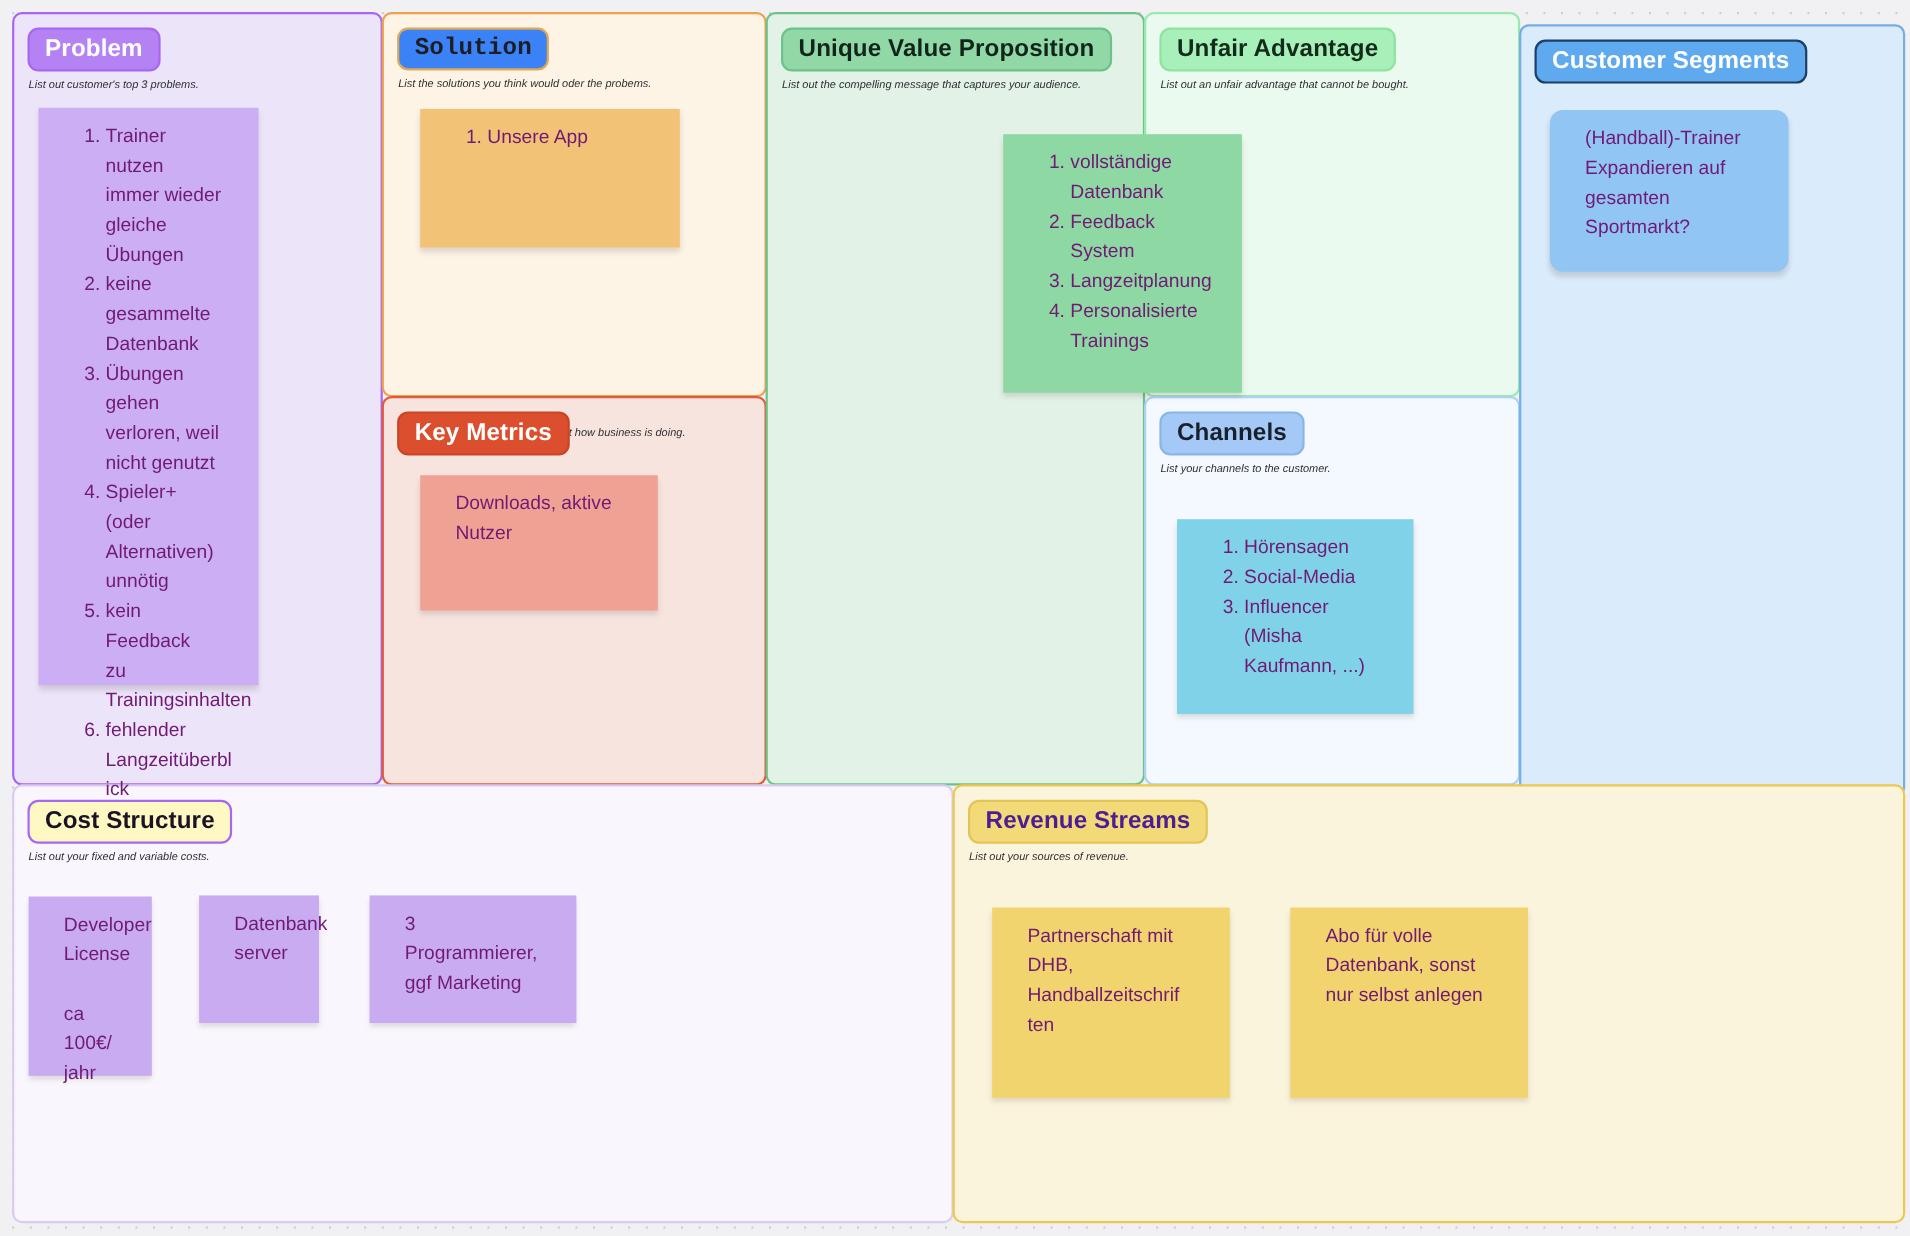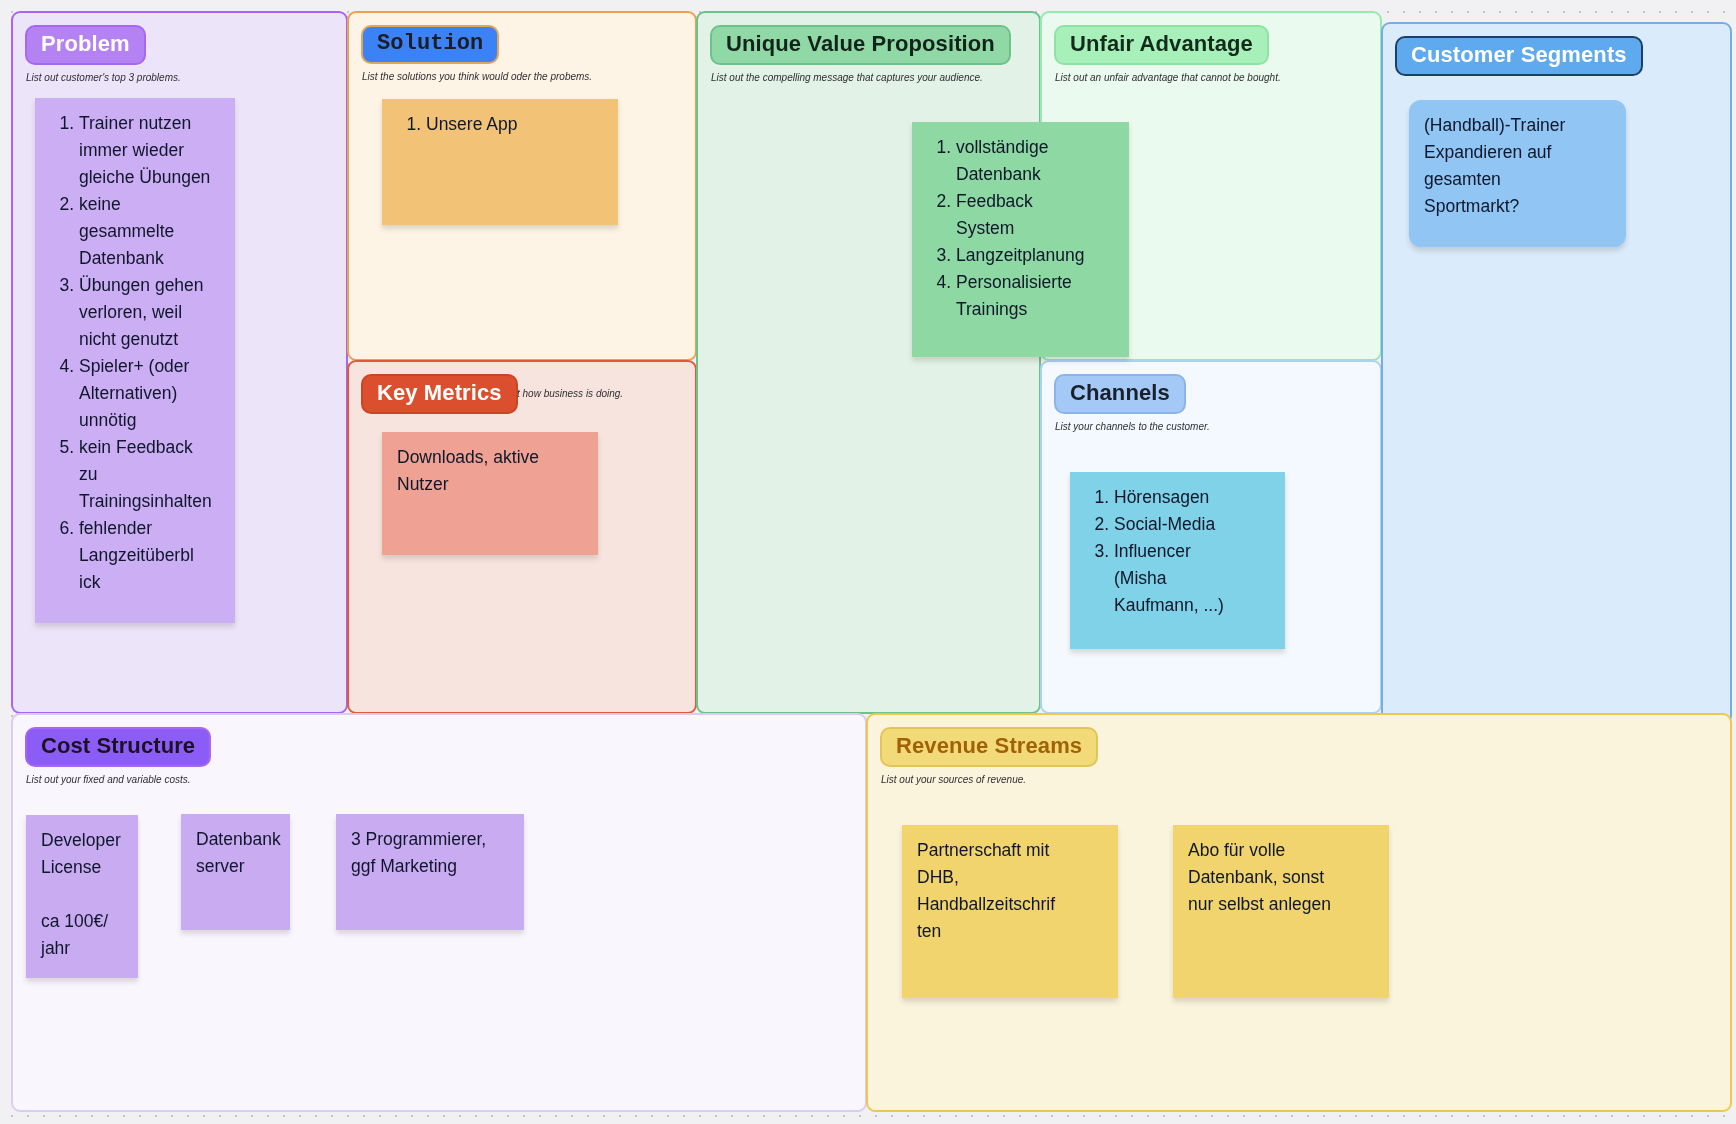--- a/index.html
+++ b/index.html
@@ -47,44 +47,44 @@
     position: relative;
     z-index: 2;
   }
   .badge-problem   { background: #b582f3; border-color: #a867f1; color: #ffffff; }
   .badge-solution  { background: #3b82f6; border-color: #e0a757; color: #1d1d24; font-family: Liberation Mono, monospace; }
   .badge-keymetrics{ background: #dc4f2e; border-color: #c94527; color: #ffffff; position: absolute; left: 12px; top: 12px; margin: 0; }
   .badge-uvp       { background: #91d8a7; border-color: #6cc288; color: #12251a; }
   .badge-ua        { background: #a7f0ba; border-color: #8ee2a4; color: #132b1a; }
   .badge-channels  { background: #a5c9f6; border-color: #8cb4ea; color: #17202b; }
   .badge-cs        { background: #5fa9ef; border-color: #1d3f66; color: #ffffff; }
-  .badge-cost      { background: #8b5cf6; border-color: #a867f1; color: #1c1225; }
-  .badge-revenue   { background: #f3da78; border-color: #e3c457; color: #a16207; }
+  .badge-cost      { background: #fef9c3; border-color: #a867f1; color: #1c1225; }
+  .badge-revenue   { background: #f3da78; border-color: #e3c457; color: #4c1d95; }
 
   
   .subtitle {
     margin: 5px 12px 0 13px;
     font-size: 10px;
     font-style: italic;
     color: #2e2e33;
     line-height: 1.6;
     max-width: 302px;
     position: relative;
     z-index: 1;
   }
   .subtitle-km { position: absolute; left: 14px; top: 24px; width: 302px; margin: 0; }
 
   
   .sticky {
     position: absolute;
     z-index: 3;
-    padding: 12px 15px;
+    padding: 12px 32px;
     font-size: 17.5px;
     line-height: 27px;
-    color: #0f172a;
+    color: #701a75;
     box-shadow: 0 4px 5px rgba(60,50,40,0.16);
   }
   .sticky ol { margin: 0; padding-left: 29px; }
   .sticky li { white-space: pre-line; }
   .sticky .plain { white-space: pre-line; }
 
   .st-problem  { left: 35px;   top: 98px;  width: 200px; height: 525px; background: #ccaef4; }
   .st-solution { left: 382px;  top: 99px;  width: 236px; height: 126px; background: #f2c377; }
   .st-km       { left: 382px;  top: 432px; width: 216px; height: 123px; background: #efa294; }
   .st-uvp      { left: 912px;  top: 122px; width: 217px; height: 235px; background: #8ed8a3; }

